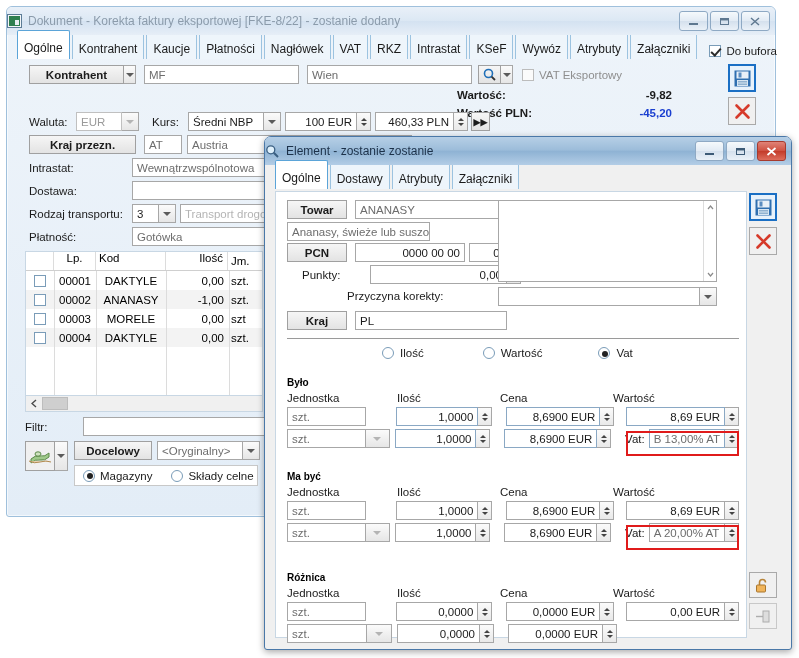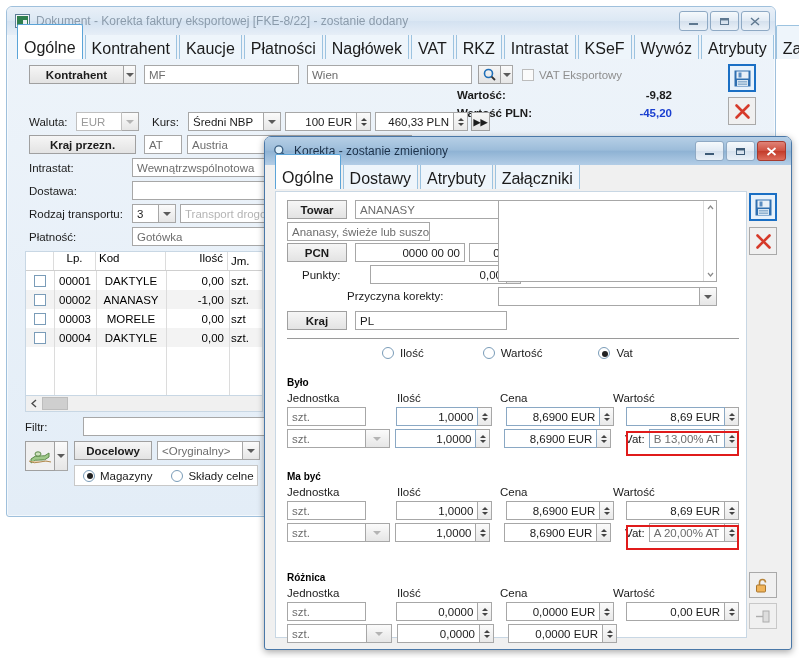--- a/index.html
+++ b/index.html
@@ -30,21 +30,21 @@
   .win-inner {
     left: 264px; top: 136px; width: 528px; height: 514px;
     background: #f0f0f0;
     border: 1px solid #4a78a8;
     border-radius: 7px 7px 3px 3px;
     box-shadow: 0 2px 7px rgba(0,0,0,.35);
   }
   .titlebar {
     height: 28px; position: relative;
     display: flex; align-items: center;
-    padding-left: 8px;
+    padding-left: 0;
     border-radius: 5px 5px 0 0;
   }
   .titlebar.outer {
     background: linear-gradient(to bottom,#e9f0f8 0%, #dce8f4 48%, #d4e2f1 52%, #e6eef7 100%);
     color: #8a9aa8;
   }
   .titlebar.inner {
     background: linear-gradient(to bottom,#b6cfe6 0%, #9dbdda 45%, #8fb3d4 52%, #b3cde6 100%);
     color: #243a52;
   }
@@ -66,21 +66,21 @@
     border:1px solid #a63a2e;
     background: linear-gradient(to bottom,#e08377 0%,#cf5242 48%,#c33c2b 52%,#dd6d5c 100%);
     color:#fff;
   }
 
   
   .tabbar { display:flex; align-items:flex-end; gap:2px; padding: 3px 6px 0 6px; height: 24px;}
   .tab {
     border:1px solid #9cc3e0; border-bottom:none;
     background:#eef5fb; color:#1b1b1b;
-    padding: 16px 6px 3px 6px; font-size:16px; line-height:14px;
+    padding: 10px 6px 3px 6px; font-size:12px; line-height:14px;
     border-radius: 2px 2px 0 0; white-space:nowrap;
   }
   .tab.active { background:#ffffff; border-color:#5ba4d8; position:relative; top:0px; padding-bottom:4px;}
 
   .panel { background:#fff; border:1px solid #c8d7e4; }
 
   
   .lbl { font-size:11.5px; color:#1b1b1b; white-space:nowrap; }
   .inp {
     border:1px solid #a7a7a7; background:#fff; height:19px;
@@ -394,21 +394,21 @@
 
   <div class="window win-inner">
 
     <div class="titlebar inner">
       <span class="title-icon">
         <svg width="14" height="14" viewBox="0 0 14 14">
             <circle cx="5.8" cy="5.8" r="4" fill="#dff0fb" stroke="#3a5f82" stroke-width="1.3"></circle>
             <path d="M8.8,8.8 L13,13" stroke="#3a5f82" stroke-width="2"></path>
           </svg>
       </span>
-      <span class="title-text">Korekta - zostanie zmieniony</span>
+      <span class="title-text">Element - zostanie zostanie</span>
       <div class="win-btns">
         <div class="wbtn">
           <svg width="11" height="9">
               <rect x="1" y="6" width="9" height="2" fill="#3c5a76"></rect>
             </svg>
         </div>
         <div class="wbtn">
           <svg width="11" height="9">
               <rect x="1.5" y="1.5" width="8" height="6" fill="none" stroke="#3c5a76"></rect>
               <rect x="1.5" y="1.5" width="8" height="2" fill="#3c5a76"></rect>

